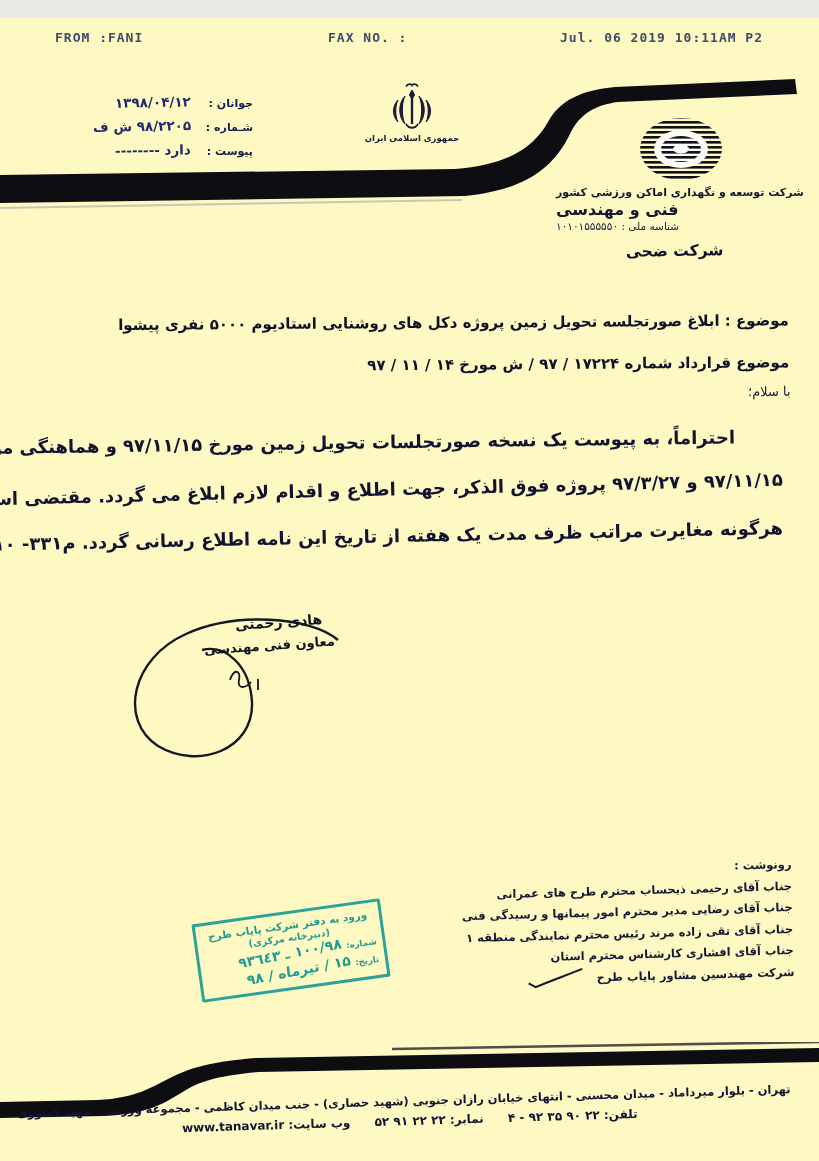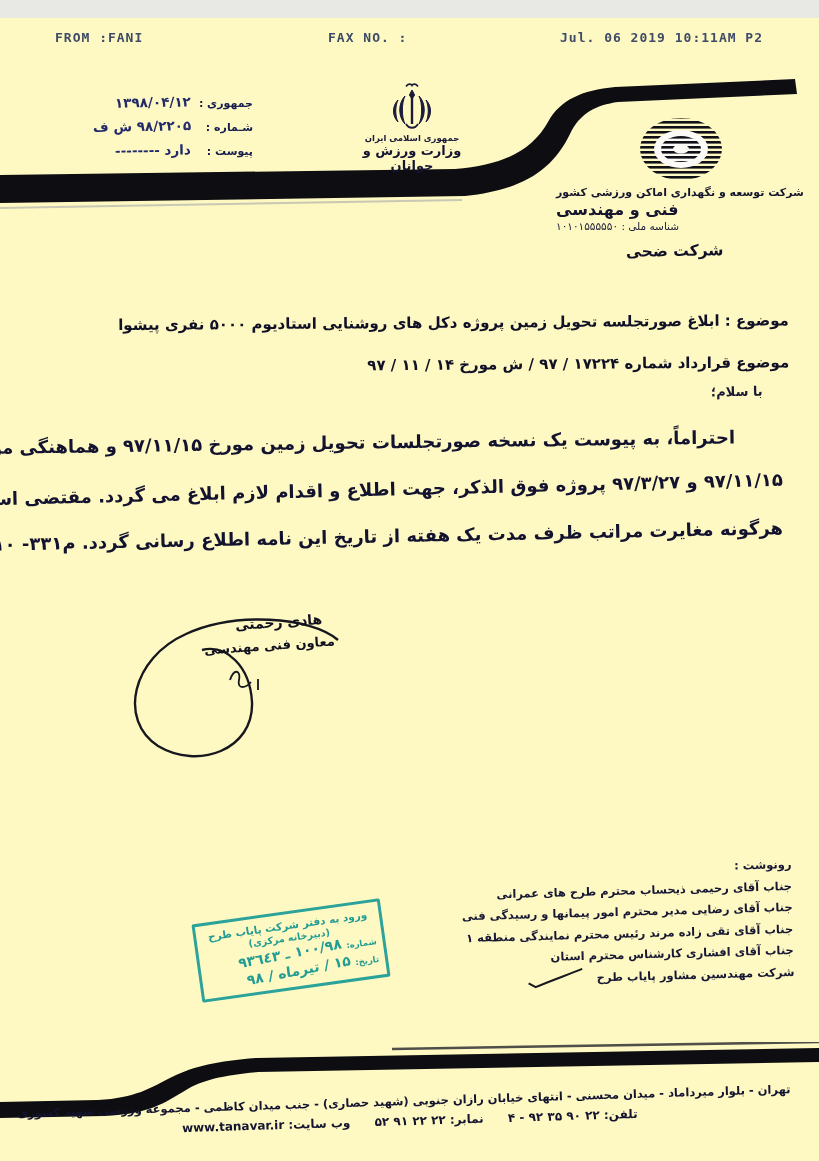--- a/index.html
+++ b/index.html
@@ -40,22 +40,22 @@
   .footer-swoosh{position:absolute;left:0;top:1024px;width:819px;height:100px;pointer-events:none;}
 
   
   .recipient{position:absolute;right:95px;top:224px;font-size:15.5px;font-weight:bold;
     direction:rtl;transform:rotate(-1deg);color:#101028;}
 
   
   .subject{position:absolute;left:28px;right:30px;top:284px;direction:rtl;text-align:right;
     font-size:15px;font-weight:bold;color:#101026;line-height:42px;transform:rotate(-.4deg);}
 
-  .salutation{position:absolute;right:56px;top:366px;direction:rtl;font-size:13px;
-    font-weight:bold;color:#1a1a34;transform:rotate(-1deg);}
+  .salutation{position:absolute;right:28px;top:366px;direction:rtl;font-size:13px;
+    font-weight:normal;color:#1a1a34;transform:rotate(-1deg);}
 
   
   .body-par{position:absolute;left:30px;right:36px;top:400px;direction:rtl;
     font-size:18px;font-weight:bold;color:#131330;line-height:47px;}
   .body-line{text-align:right;white-space:nowrap;}
   .bl1{transform:rotate(-.8deg);padding-right:48px;}
   .bl2{transform:rotate(-1.4deg);}
   .bl3{transform:rotate(-1.2deg);}
 
   
@@ -103,21 +103,21 @@
     <span class="fax-ts">Jul. 06 2019 10:11AM  P2</span>
   </div>
 
   <svg class="header-swoosh" viewBox="0 0 819 210">
     <path d="M0,157 L455,151 C505,147 532,132 548,104 C560,82 582,72 615,69 L795,61 L797,76 L618,84 C596,87 580,95 570,116 C552,153 522,172 465,178 L0,185 Z" fill="#0d0d12"></path>
     <path d="M0,190 L462,182" stroke="#9aa0a8" stroke-width="2" fill="none" opacity=".55"></path>
   </svg>
 
   <div class="lh-fields">
     <div class="lh-row">
-      <span class="lh-label">جمهوری :</span>
+      <span class="lh-label">جوانان :</span>
       <span class="lh-value">۱۳۹۸/۰۴/۱۲</span>
     </div>
     <div class="lh-row">
       <span class="lh-label">شـماره :</span>
       <span class="lh-value">۹۸/۲۲۰۵ ش ف</span>
     </div>
     <div class="lh-row">
       <span class="lh-label">پیوست :</span>
       <span class="lh-value">دارد --------</span>
     </div>
@@ -130,21 +130,20 @@
         <path d="M24,8 l2.6,5 l-2.6,4 l-2.6,-4 z" stroke-width="1"></path>
         <path d="M24,10 L24,42" fill="none" stroke-width="2.4"></path>
         <path d="M17,14 C10,21 10,35 17,42 C13.5,35 13.5,21 17,14 Z" stroke-width="1"></path>
         <path d="M31,14 C38,21 38,35 31,42 C34.5,35 34.5,21 31,14 Z" stroke-width="1"></path>
         <path d="M10,18 C4,24 4,34 10,40 C7,34 7,24 10,18 Z" stroke-width="1"></path>
         <path d="M38,18 C44,24 44,34 38,40 C41,34 41,24 38,18 Z" stroke-width="1"></path>
         <path d="M18,42 C21,47 27,47 30,42" fill="none" stroke-width="1.8"></path>
       </g>
     </svg>
     <div class="country-caption">جمهوری اسلامی ایران</div>
-    <div class="ministry-name">وزارت ورزش و جوانان</div>
   </div>
 
   <div class="company-block">
     <svg width="88" height="66" viewBox="0 0 88 66">
       <defs>
         <pattern id="stripes" width="6" height="5" patternUnits="userSpaceOnUse">
           <rect width="6" height="2.6" y="0" fill="#101018"></rect>
         </pattern>
       </defs>
       <ellipse cx="44" cy="33" rx="41" ry="31" fill="url(#stripes)"></ellipse>

